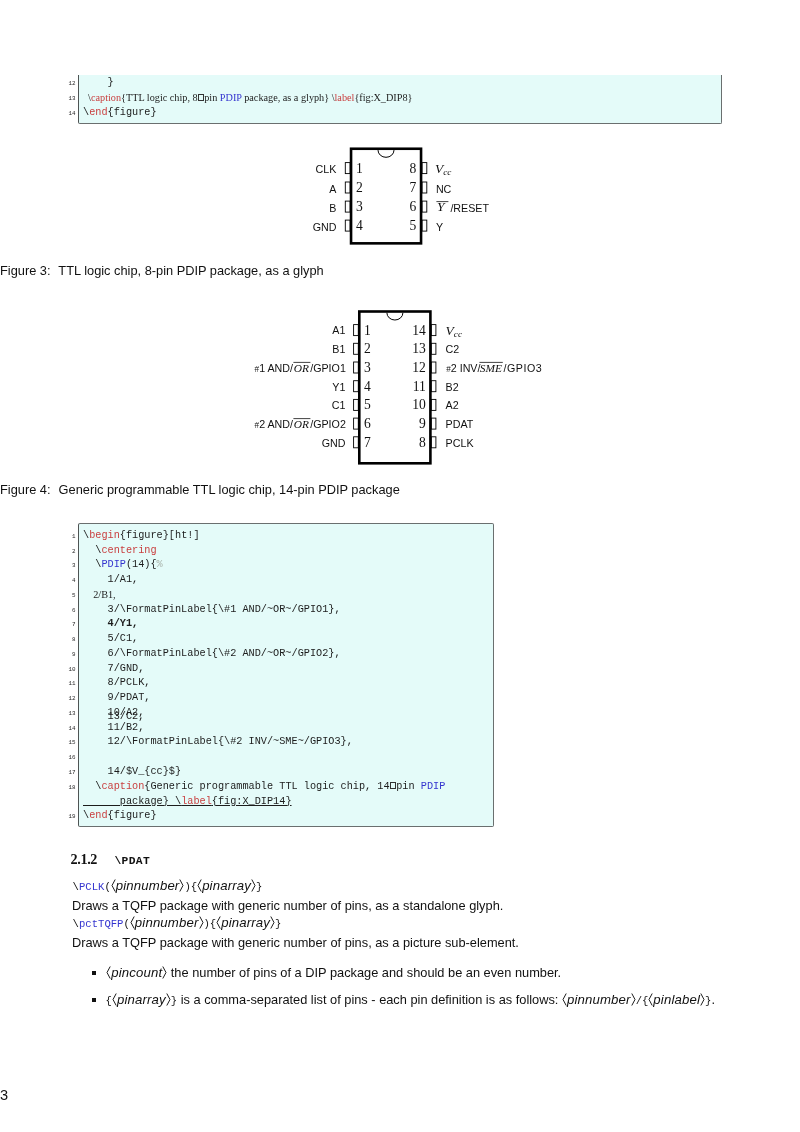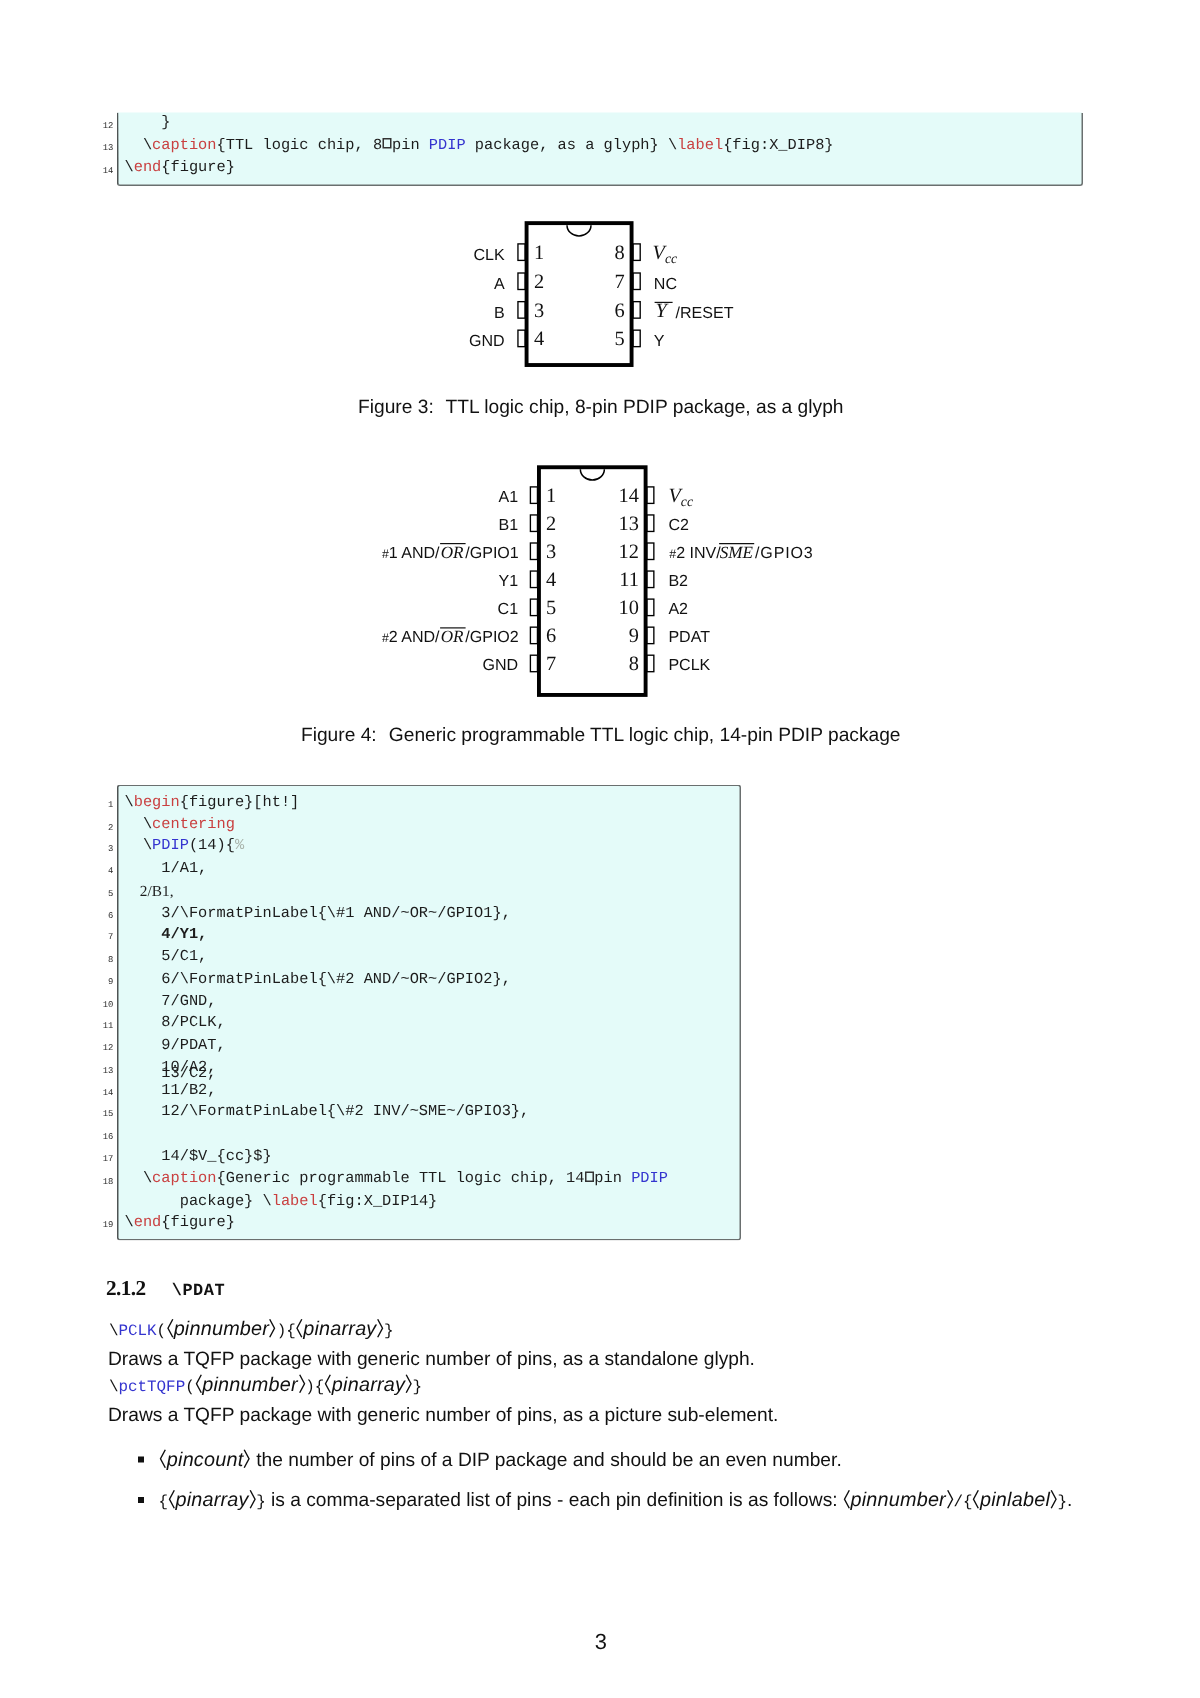--- a/index.html
+++ b/index.html
@@ -4,41 +4,41 @@
 <style>
 html,body{margin:0;padding:0;}
 body{width:800px;height:1132px;background:#fff;position:relative;overflow:hidden;}
 .abs{position:absolute;}
 .codebox{position:absolute;background:#e4fbf9;border:1.2px solid #6a6f6f;border-left:1.4px solid #4e5353;border-radius:2px;box-sizing:border-box;}
 .cl{position:absolute;font:10.22px/11px "Liberation Mono",monospace;white-space:pre;color:#1c1c1c;}
 .ln{position:absolute;left:50px;width:25.5px;text-align:right;font:5.9px/7px "Liberation Mono",monospace;color:#2a2a2a;}
 .red{color:#c94040;}
 .blue{color:#3434cf;}
 .gray{color:#a9b3ab;}
-.cap{position:absolute;left:0px;width:801px;text-align:center;font:12.8px/15px "Liberation Sans",sans-serif;color:#111;}
+.cap{position:absolute;left:0px;width:801px;font:12.8px/15px "Liberation Sans",sans-serif;color:#111;}
 .body{font:12.8px/15px "Liberation Sans",sans-serif;color:#111;position:absolute;white-space:pre;}
 .mono{font:10.6px/15px "Liberation Mono",monospace;}
 .mi{font:italic 13.2px/15px "Liberation Sans",sans-serif;letter-spacing:0.15px;}
 .sq{position:absolute;width:4px;height:4px;background:#111;}
 .box{display:inline-block;width:3.5px;height:5.2px;border:0.8px solid #333;margin:0 0.55px;}
 svg text{fill:#111;}
 .n{font-family:"Liberation Serif",serif;font-size:13.6px;}
 .s{font-family:"Liberation Sans",sans-serif;font-size:10.7px;}
 .v{font-family:"Liberation Serif",serif;font-style:italic;font-size:13.5px;}
 .it{font-family:"Liberation Serif",serif;font-style:italic;font-size:11.4px;}
 </style>
 </head>
 <body>
 
 <div class="codebox" id="cb1" style="left:78px;top:75.2px;width:644px;height:48.9px;border-top:none;border-radius:0 0 2px 2px;"></div>
 <div class="ln" style="top:80.4px;">12</div>
 <div class="ln" style="top:95.2px;">13</div>
 <div class="ln" style="top:109.9px;">14</div>
 <div class="cl" style="left:83px;top:77.4px;">    }</div>
-<div class="cl" style="left:83px;top:92.2px;">  \<span class="red">caption</span>{TTL logic chip, 8<span class="box"></span>pin <span class="blue">PDIP</span> package, as a glyph} \<span class="red">label</span>{fig:X_DIP8}</div>
+<div class="cl" style="left:83px;top:92.2px;font-family:Liberation Serif, serif;">  \<span class="red">caption</span>{TTL logic chip, 8<span class="box"></span>pin <span class="blue">PDIP</span> package, as a glyph} \<span class="red">label</span>{fig:X_DIP8}</div>
 <div class="cl" style="left:83px;top:106.9px;">\<span class="red">end</span>{figure}</div>
 
 <svg class="abs" style="left:280px;top:140px;" width="240" height="112" viewBox="280 140 240 112">
 <g fill="none" stroke="#000" stroke-width="0.9">
 <rect x="345.3" y="162.6" width="4.8" height="11"></rect>
 <rect x="345.3" y="182.0" width="4.8" height="11"></rect>
 <rect x="345.3" y="201.1" width="4.8" height="11"></rect>
 <rect x="345.3" y="220.1" width="4.8" height="11"></rect>
 <rect x="422.0" y="162.6" width="4.8" height="11"></rect>
 <rect x="422.0" y="182.0" width="4.8" height="11"></rect>
@@ -160,21 +160,21 @@
 <div class="cl" style="left:83px;top:647.9px;">    6/\FormatPinLabel{\#2 AND/~OR~/GPIO2},</div>
 <div class="cl" style="left:83px;top:662.6px;">    7/GND,</div>
 <div class="cl" style="left:83px;top:677.4px;">    8/PCLK,</div>
 <div class="cl" style="left:83px;top:692.2px;">    9/PDAT,</div>
 <div class="cl" style="left:83px;top:706.9px;">    10/A2,</div>
 <div class="cl" style="left:83px;top:721.7px;">    11/B2,</div>
 <div class="cl" style="left:83px;top:736.4px;">    12/\FormatPinLabel{\#2 INV/~SME~/GPIO3},</div>
 <div class="cl" style="left:83px;top:711px;">    13/C2,</div>
 <div class="cl" style="left:83px;top:766.0px;">    14/$V_{cc}$}</div>
 <div class="cl" style="left:83px;top:780.7px;">  \<span class="red">caption</span>{Generic programmable TTL logic chip, 14<span class="box"></span>pin <span class="blue">PDIP</span></div>
-<div class="cl" style="left:83px;top:795.5px;">      package} \<span class="red">label</span>{fig:X_DIP14}</div>
+<div class="cl" style="left:83px;top:795.5px;text-decoration:underline;">      package} \<span class="red">label</span>{fig:X_DIP14}</div>
 <div class="cl" style="left:83px;top:810.2px;">\<span class="red">end</span>{figure}</div>
 
 <div class="body" style="left:70.6px;top:852.4px;font-weight:bold;font-size:14.2px;font-family:'Liberation Serif',serif;letter-spacing:-0.4px;">2.1.2<span style="display:inline-block;width:17.5px;"></span><span class="mono" style="font-size:11.3px;font-weight:bold;letter-spacing:0.35px;">\PDAT</span></div>
 
 <div class="body" style="left:72.6px;top:877.9px;"><span class="mono">\<span class="blue">PCLK</span>(</span><svg width="5" height="13" viewBox="0 0 5 13" style="vertical-align:-2.6px">
       <path d="M4.2 0.5 L1 6.5 L4.2 12.5" stroke="#111" stroke-width="0.95" fill="none"></path>
     </svg><span class="mi">pinnumber</span><svg width="5" height="13" viewBox="0 0 5 13" style="vertical-align:-2.6px">
       <path d="M0.8 0.5 L4 6.5 L0.8 12.5" stroke="#111" stroke-width="0.95" fill="none"></path>
     </svg><span class="mono">){</span><svg width="5" height="13" viewBox="0 0 5 13" style="vertical-align:-2.6px">
       <path d="M4.2 0.5 L1 6.5 L4.2 12.5" stroke="#111" stroke-width="0.95" fill="none"></path>

